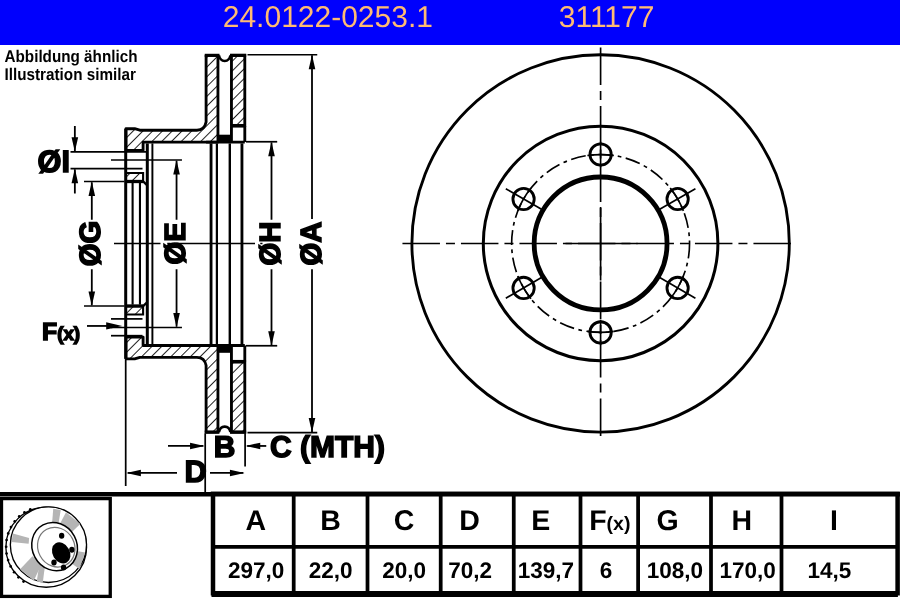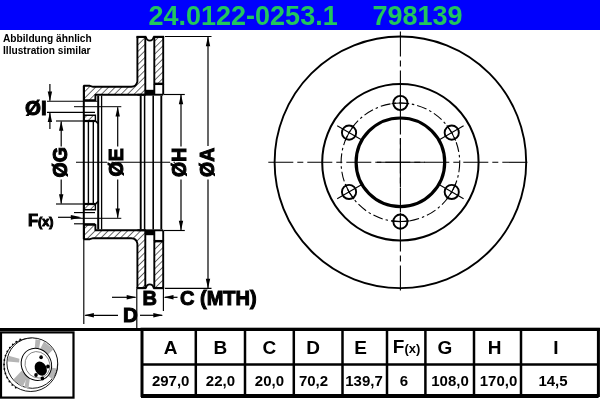--- a/index.html
+++ b/index.html
@@ -1,35 +1,35 @@
 <!DOCTYPE html>
 <html><head>
 <meta charset="utf-8">
 <style>
 html,body{margin:0;padding:0}
 #page{position:relative;width:600px;height:400px;background:#fff;overflow:hidden;font-family:"Liberation Sans",sans-serif}
 #bar{position:absolute;left:0;top:0;width:600px;height:30px;background:#0000fd}
-#bar span{position:absolute;top:0.5px;color:#22c55e;font-weight:bold;font-size:27px}
+#bar span{position:absolute;top:0.5px;color:#fdba74;font-weight:normal;font-size:20px}
 #n1{left:148.5px}
 #n2{left:372.5px}
 #abb{position:absolute;left:3.2px;top:32.2px;font-weight:bold;font-size:11.3px;line-height:12.2px;color:#000;transform:scaleX(0.9);transform-origin:0 0;white-space:nowrap}
 
 
 
 
 
 #sep{position:absolute;left:0;top:328px;width:600px;height:2.6px;background:#000}
 svg{position:absolute;left:0;top:0}
 </style>
 </head>
 <body>
 <div id="page">
 <div id="bar">
       <span id="n1">24.0122-0253.1</span>
-      <span id="n2">798139</span>
+      <span id="n2">311177</span>
     </div>
 <div id="abb">Abbildung ähnlich<br>Illustration similar</div>
 
 <svg width="600" height="400" viewBox="0 0 600 400">
 <defs>
 <pattern id="ht" width="4.6" height="4.6" patternUnits="userSpaceOnUse" patternTransform="rotate(-45)">
 <rect width="4.6" height="4.6" fill="#fff"></rect>
 <line x1="0" y1="0" x2="4.6" y2="0" stroke="#000" stroke-width="1.15"></line>
 </pattern>
 </defs>

